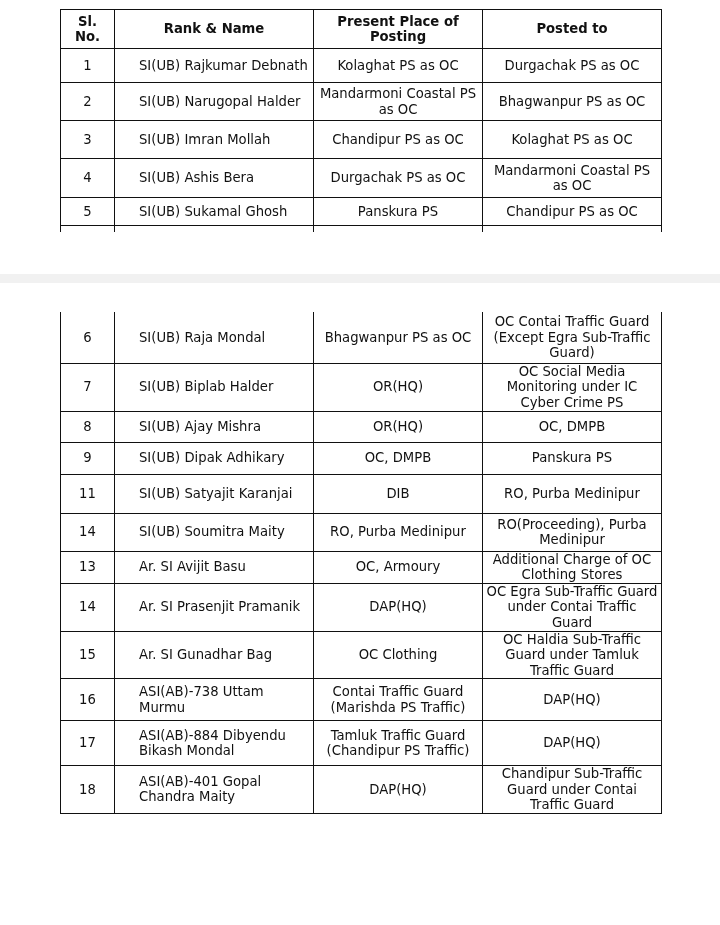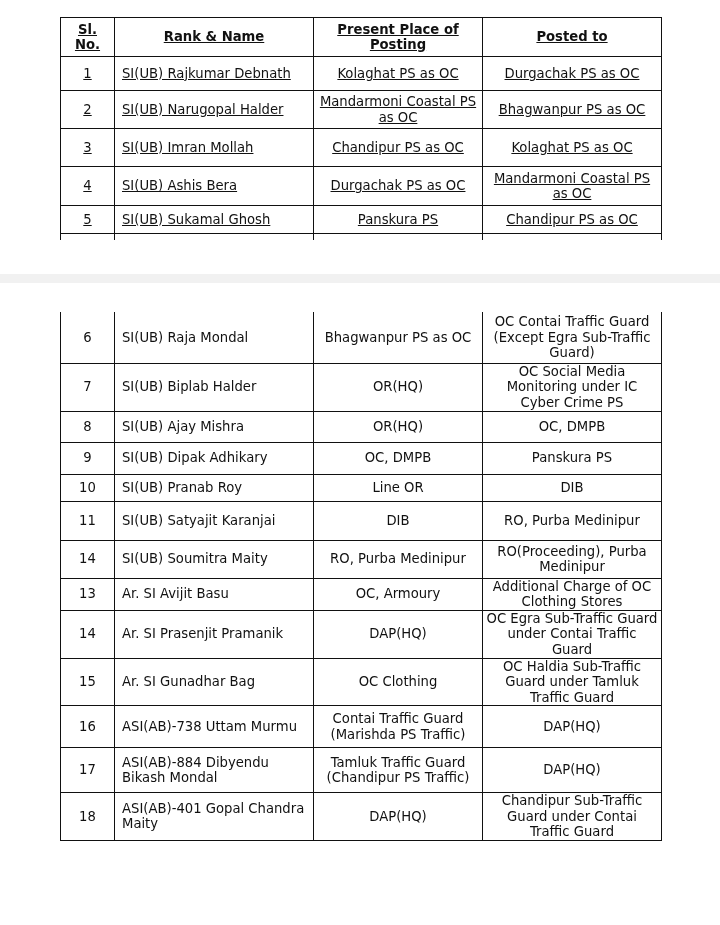--- a/index.html
+++ b/index.html
@@ -3,23 +3,23 @@
 <meta charset="utf-8">
 <style>
   html, body { margin:0; padding:0; background:#ffffff; }
   body { width:720px; height:925px; position:relative; overflow:hidden;
          font-family:"DejaVu Sans", sans-serif; color:#111; }
   .page-sep { position:absolute; left:0; top:274px; width:720px; height:9px; background:#f1f1f1; }
   table { position:absolute; left:60px; border-collapse:collapse; table-layout:fixed; }
   td, th { border:1.3px solid #111; padding:0 3px; font-size:13.2px; line-height:15.5px;
            text-align:center; vertical-align:middle; font-weight:normal; }
   th { font-weight:bold; font-size:13.2px; }
-  td.name { text-align:left; padding-left:7px; }
+  td.name { text-align:left; padding-left:24px; }
   col.c1 { width:54px; } col.c2 { width:199px; } col.c3 { width:169px; } col.c4 { width:179px; }
-  #table-top { top:17px;text-decoration:underline; }
+  #table-top { top:9px; }
   #table-bottom { top:312px; }
   #table-bottom tr:first-child td { border-top:none; }
   tr.stub td { height:6px; border-bottom:none; padding:0; }
 </style>
 </head>
 <body>
 
 <table id="table-top">
   <colgroup>
       <col class="c1">
@@ -102,26 +102,20 @@
         <td class="name">SI(UB) Ajay Mishra</td>
         <td>OR(HQ)</td>
         <td>OC, DMPB</td>
       </tr>
       <tr style="height: 32px;">
         <td>9</td>
         <td class="name">SI(UB) Dipak Adhikary</td>
         <td>OC, DMPB</td>
         <td>Panskura PS</td>
       </tr>
-      <tr style="height: 27px;">
-        <td>10</td>
-        <td class="name">SI(UB) Pranab Roy</td>
-        <td>Line OR</td>
-        <td>DIB</td>
-      </tr>
       <tr style="height: 39px;">
         <td>11</td>
         <td class="name">SI(UB) Satyajit Karanjai</td>
         <td>DIB</td>
         <td>RO, Purba Medinipur</td>
       </tr>
       <tr style="height: 38px;">
         <td>14</td>
         <td class="name">SI(UB) Soumitra Maity</td>
         <td>RO, Purba Medinipur</td>

